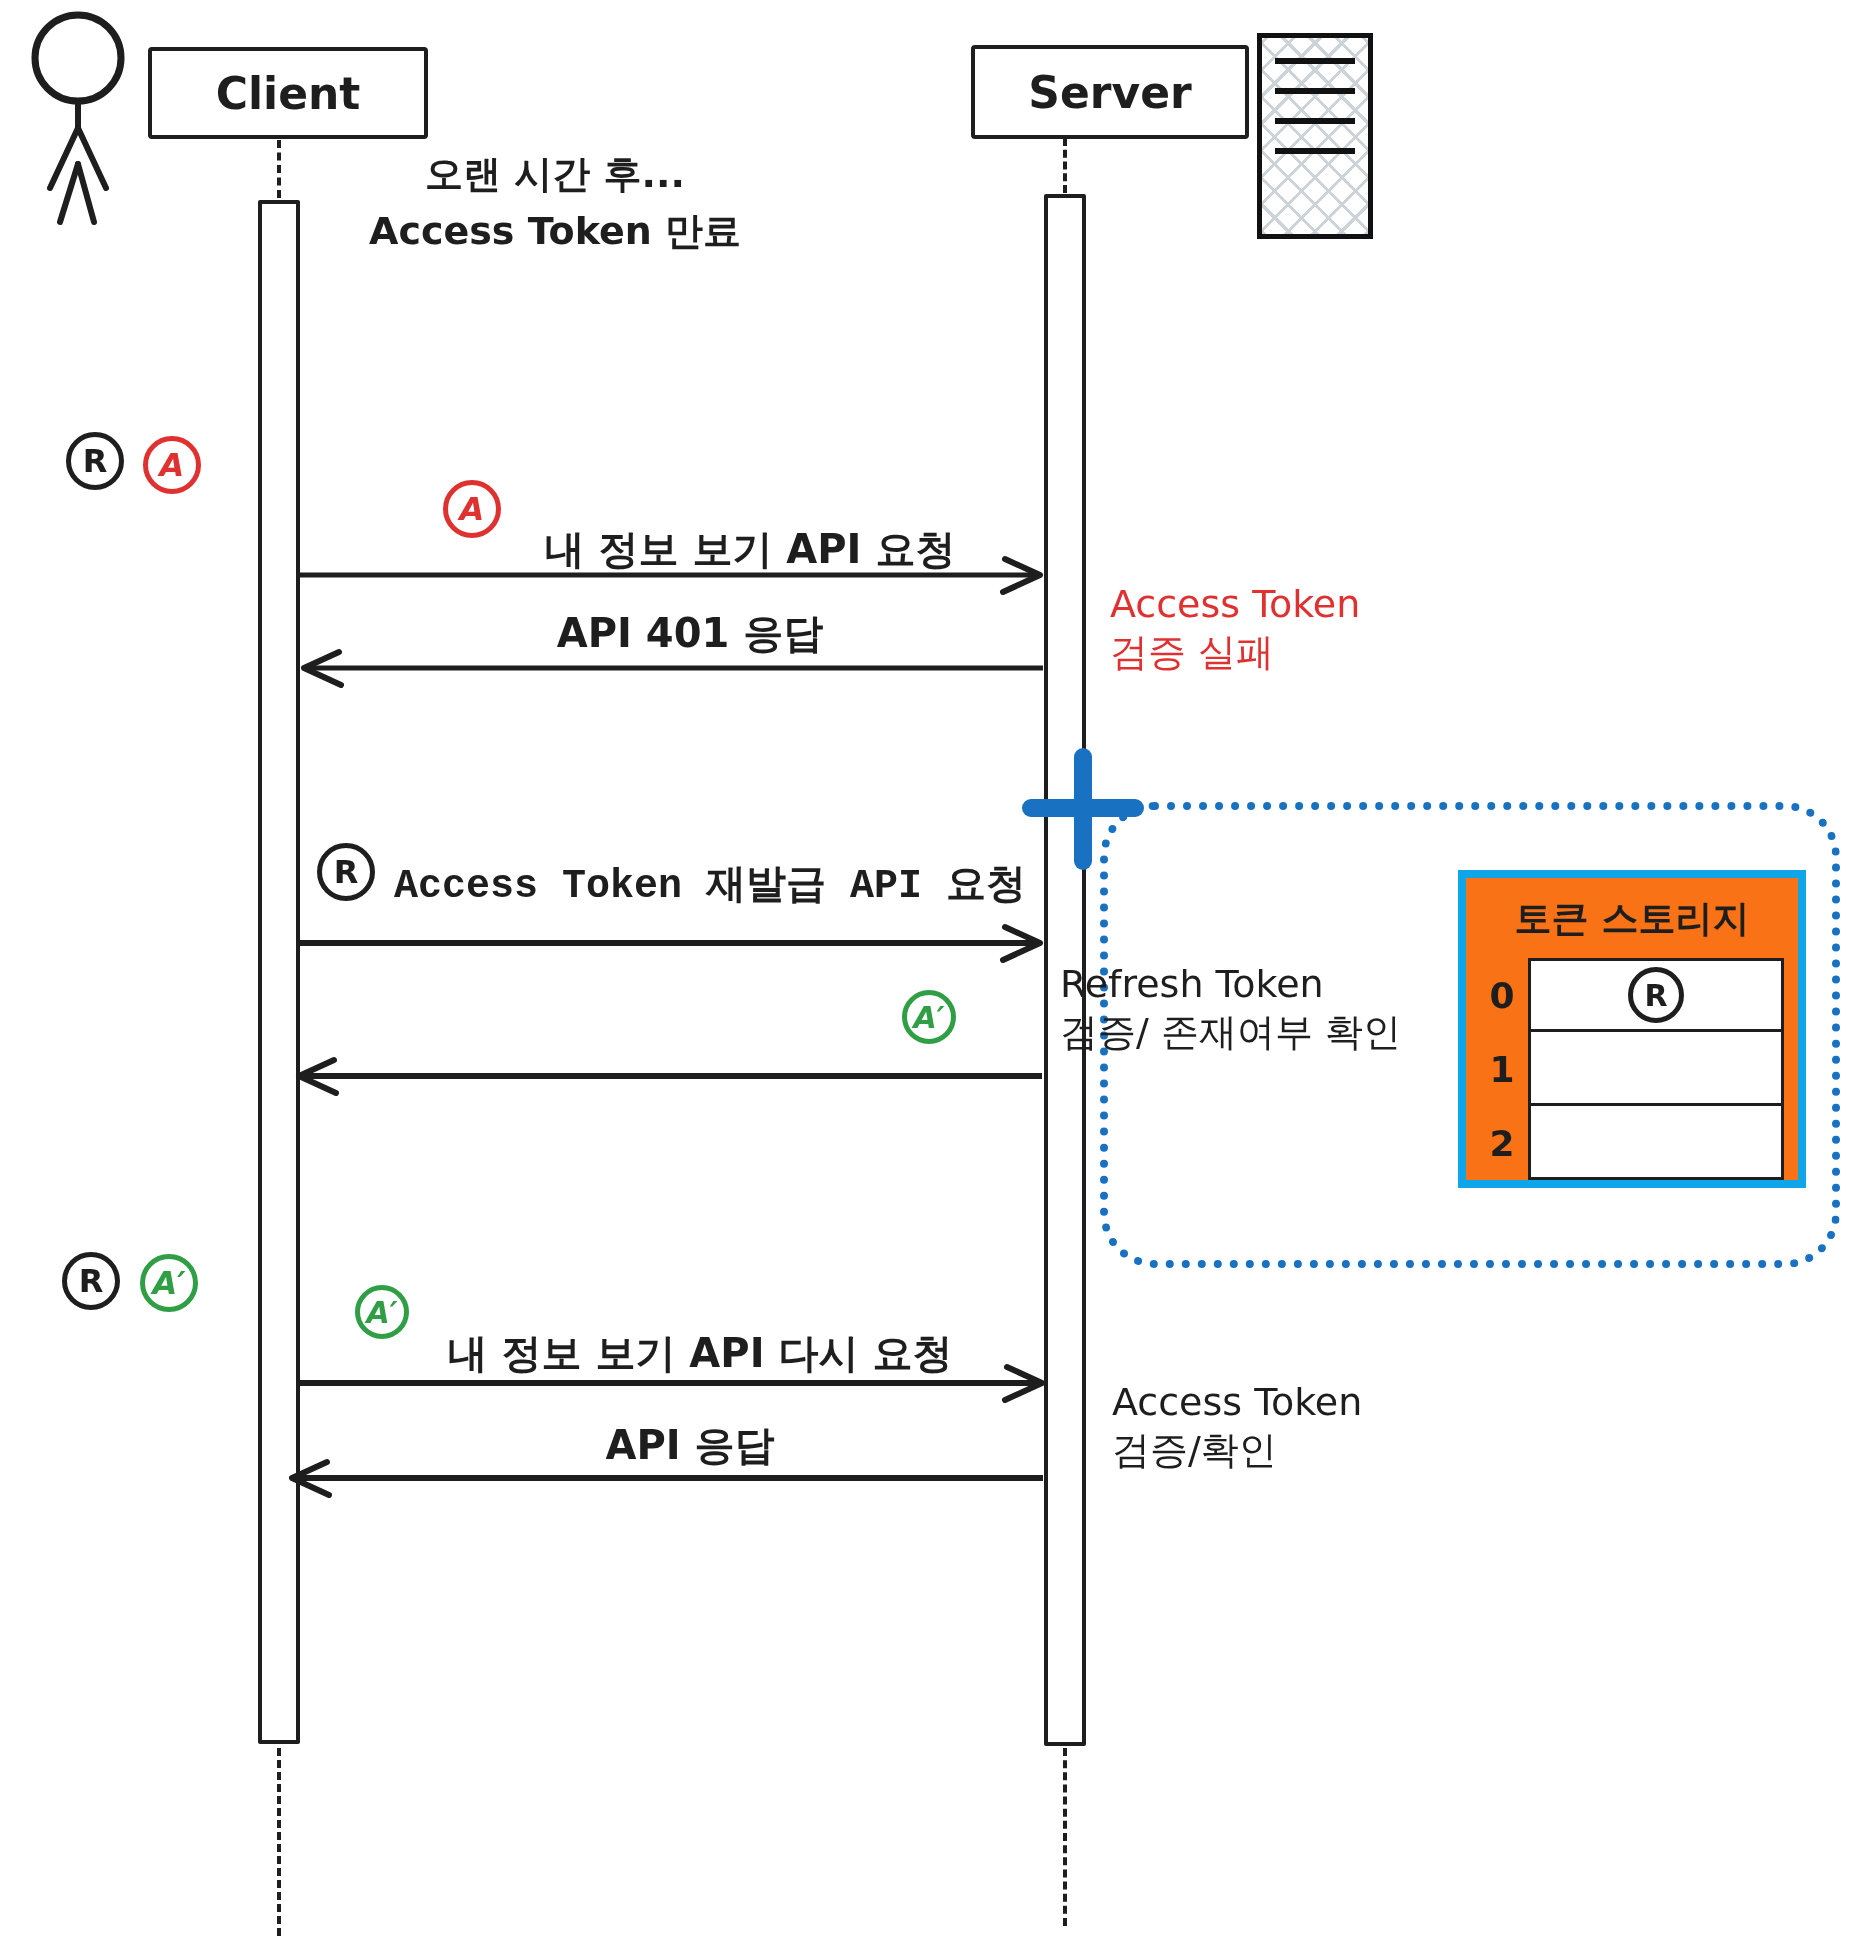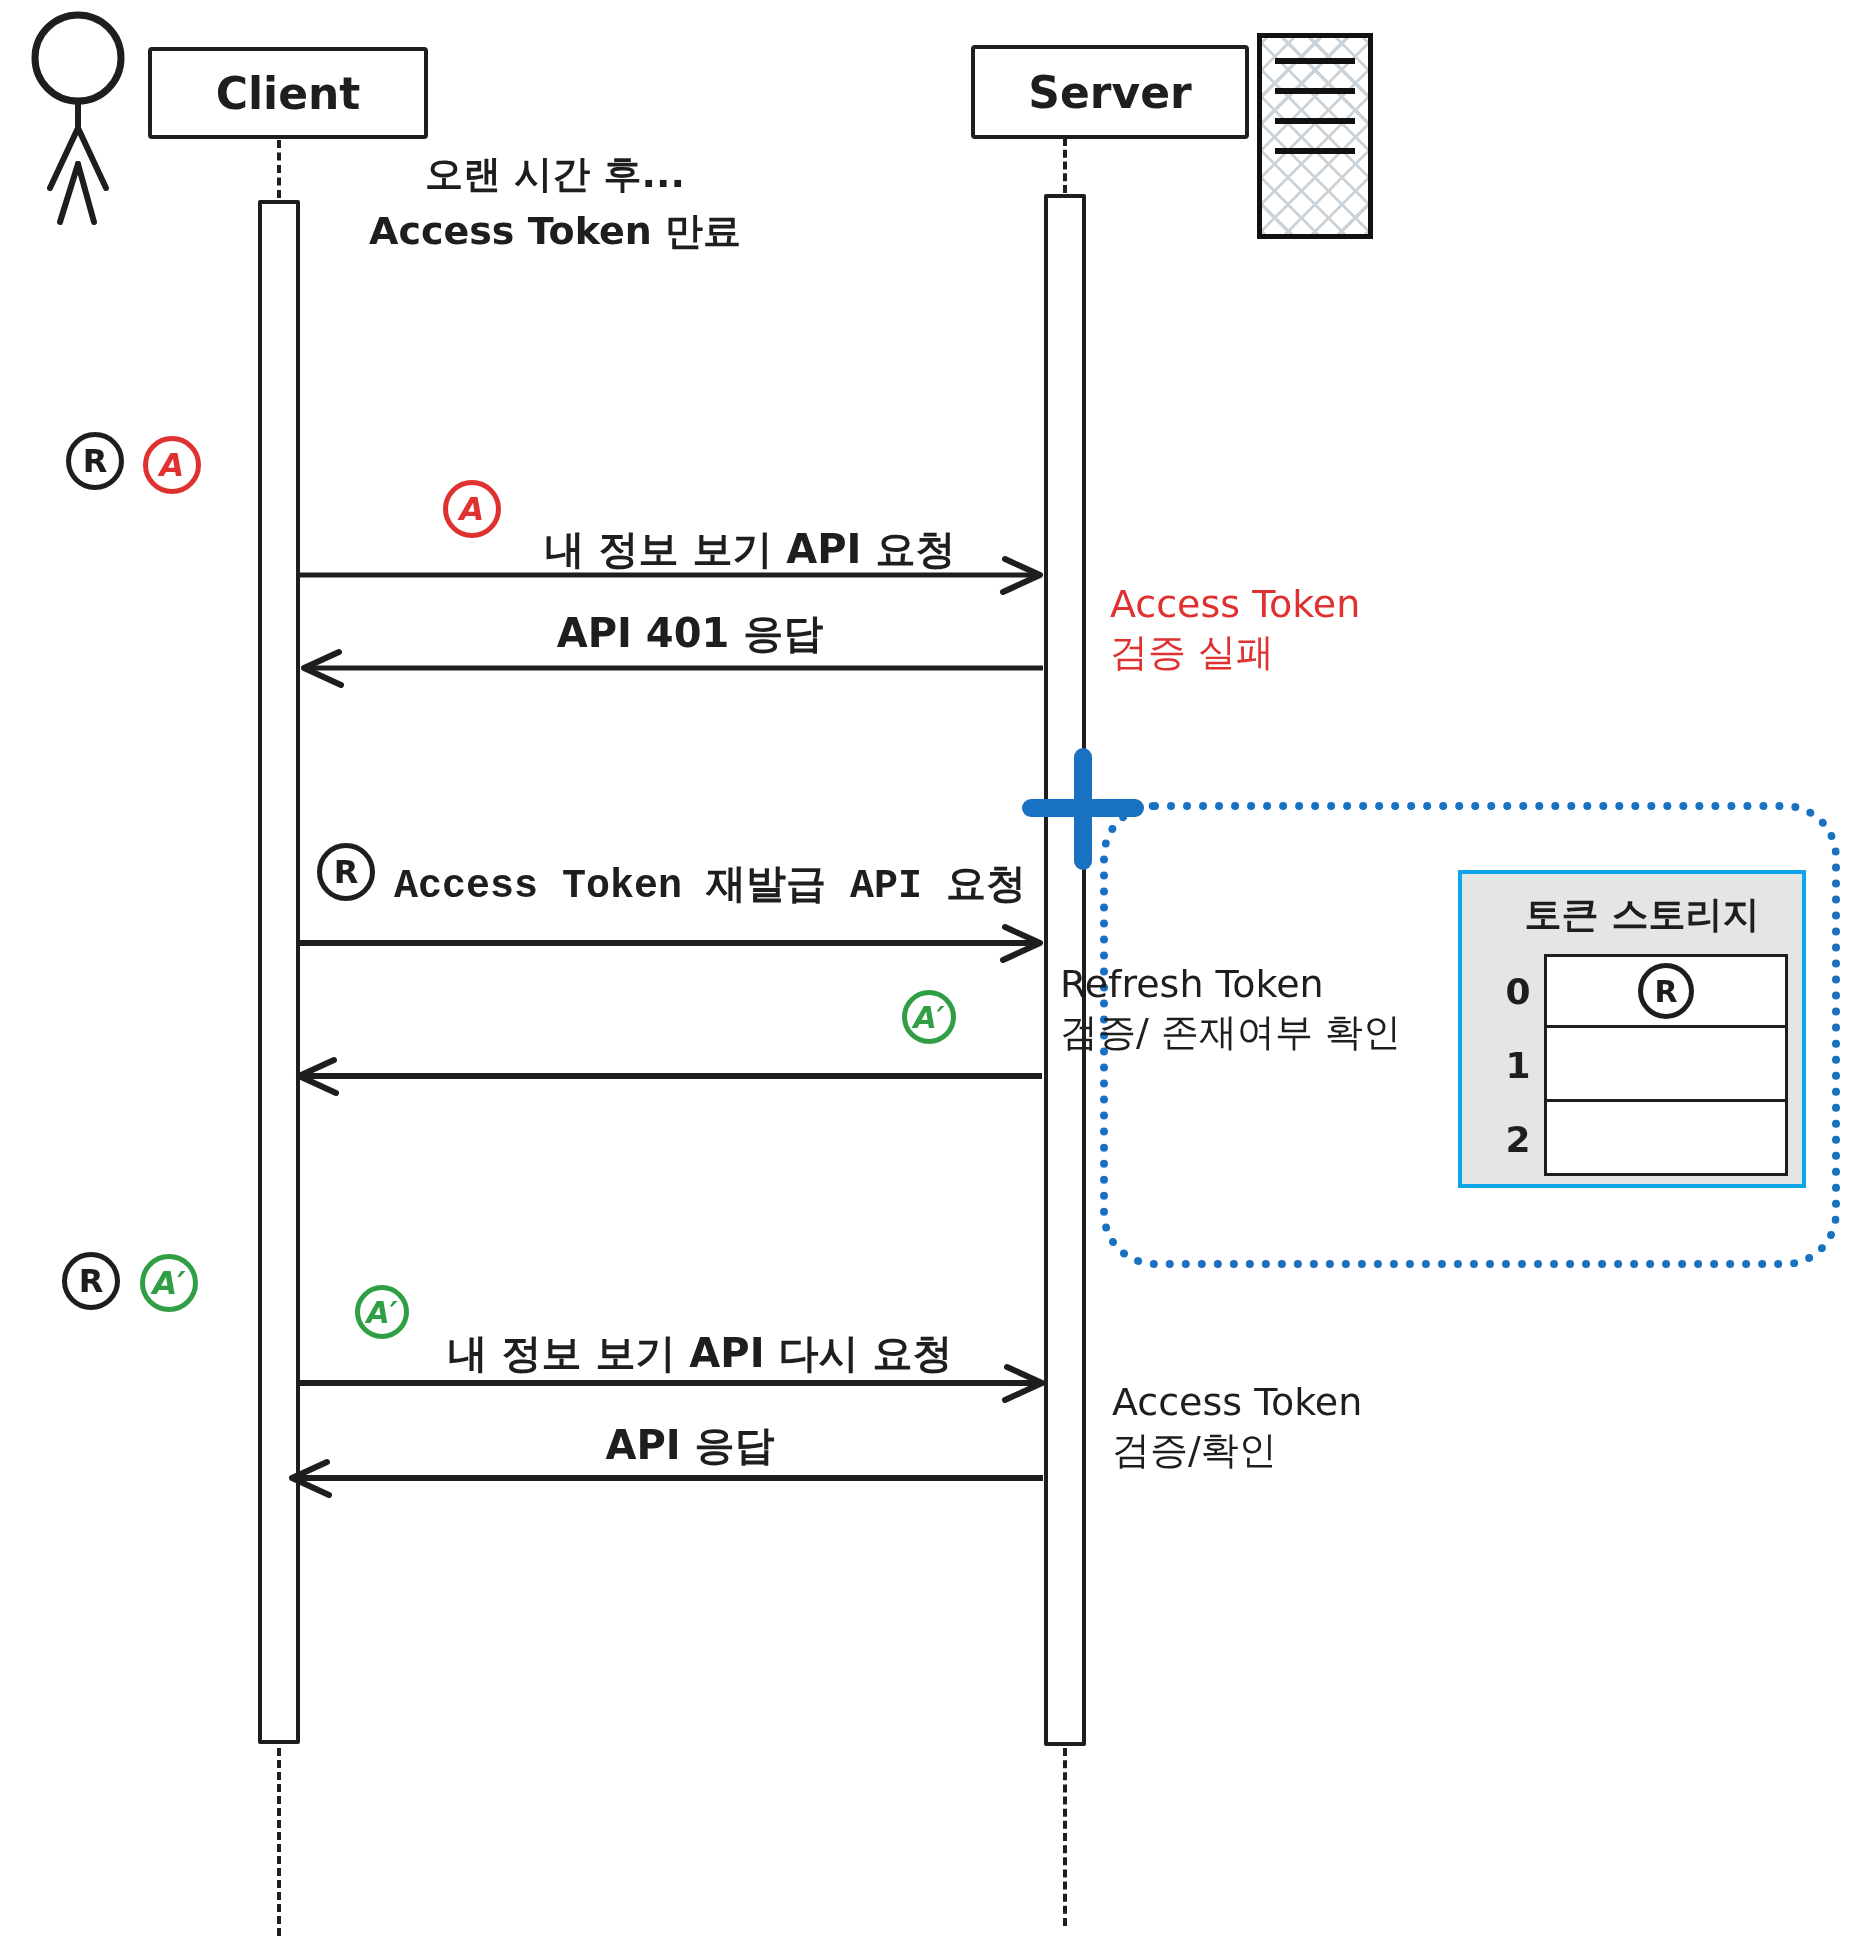--- a/index.html
+++ b/index.html
@@ -52,21 +52,21 @@
   .plus-h,.plus-v{position:absolute;background:#1971c2;border-radius:9px;}
   .plus-h{left:1022px;top:799px;width:122px;height:18px;}
   .plus-v{left:1074px;top:748px;width:18px;height:122px;}
 
   
   .dotted-panel{position:absolute;left:1100px;top:802px;width:740px;height:466px;
     border:8px dotted #1971c2;border-radius:55px;box-sizing:border-box;}
 
   
   .ts-box{position:absolute;left:1458px;top:870px;width:348px;height:318px;
-    border:4px solid #0ea5e9;background:#e5e5e5;box-sizing:border-box;padding-left:20px;}
+    border:8px solid #0ea5e9;background:#f97316;box-sizing:border-box;}
   .ts-title{text-align:center;font-size:37px;font-weight:600;margin-top:16px;}
   .ts-body{display:flex;margin:14px 14px 0 10px;}
   .ts-indexes{width:52px;display:flex;flex-direction:column;}
   .ts-indexes span{height:74px;display:flex;align-items:center;justify-content:center;
     font-size:36px;font-weight:600;}
   .ts-cells{flex:1;display:flex;flex-direction:column;}
   .ts-cell{height:74px;border:3px solid #1e1e1e;border-top:none;background:#fff;
     display:flex;align-items:center;justify-content:center;box-sizing:border-box;}
   .ts-cell:first-child{border-top:3px solid #1e1e1e;}
   .ts-badge{width:56px;height:56px;border:5px solid #1e1e1e;border-radius:50%;

